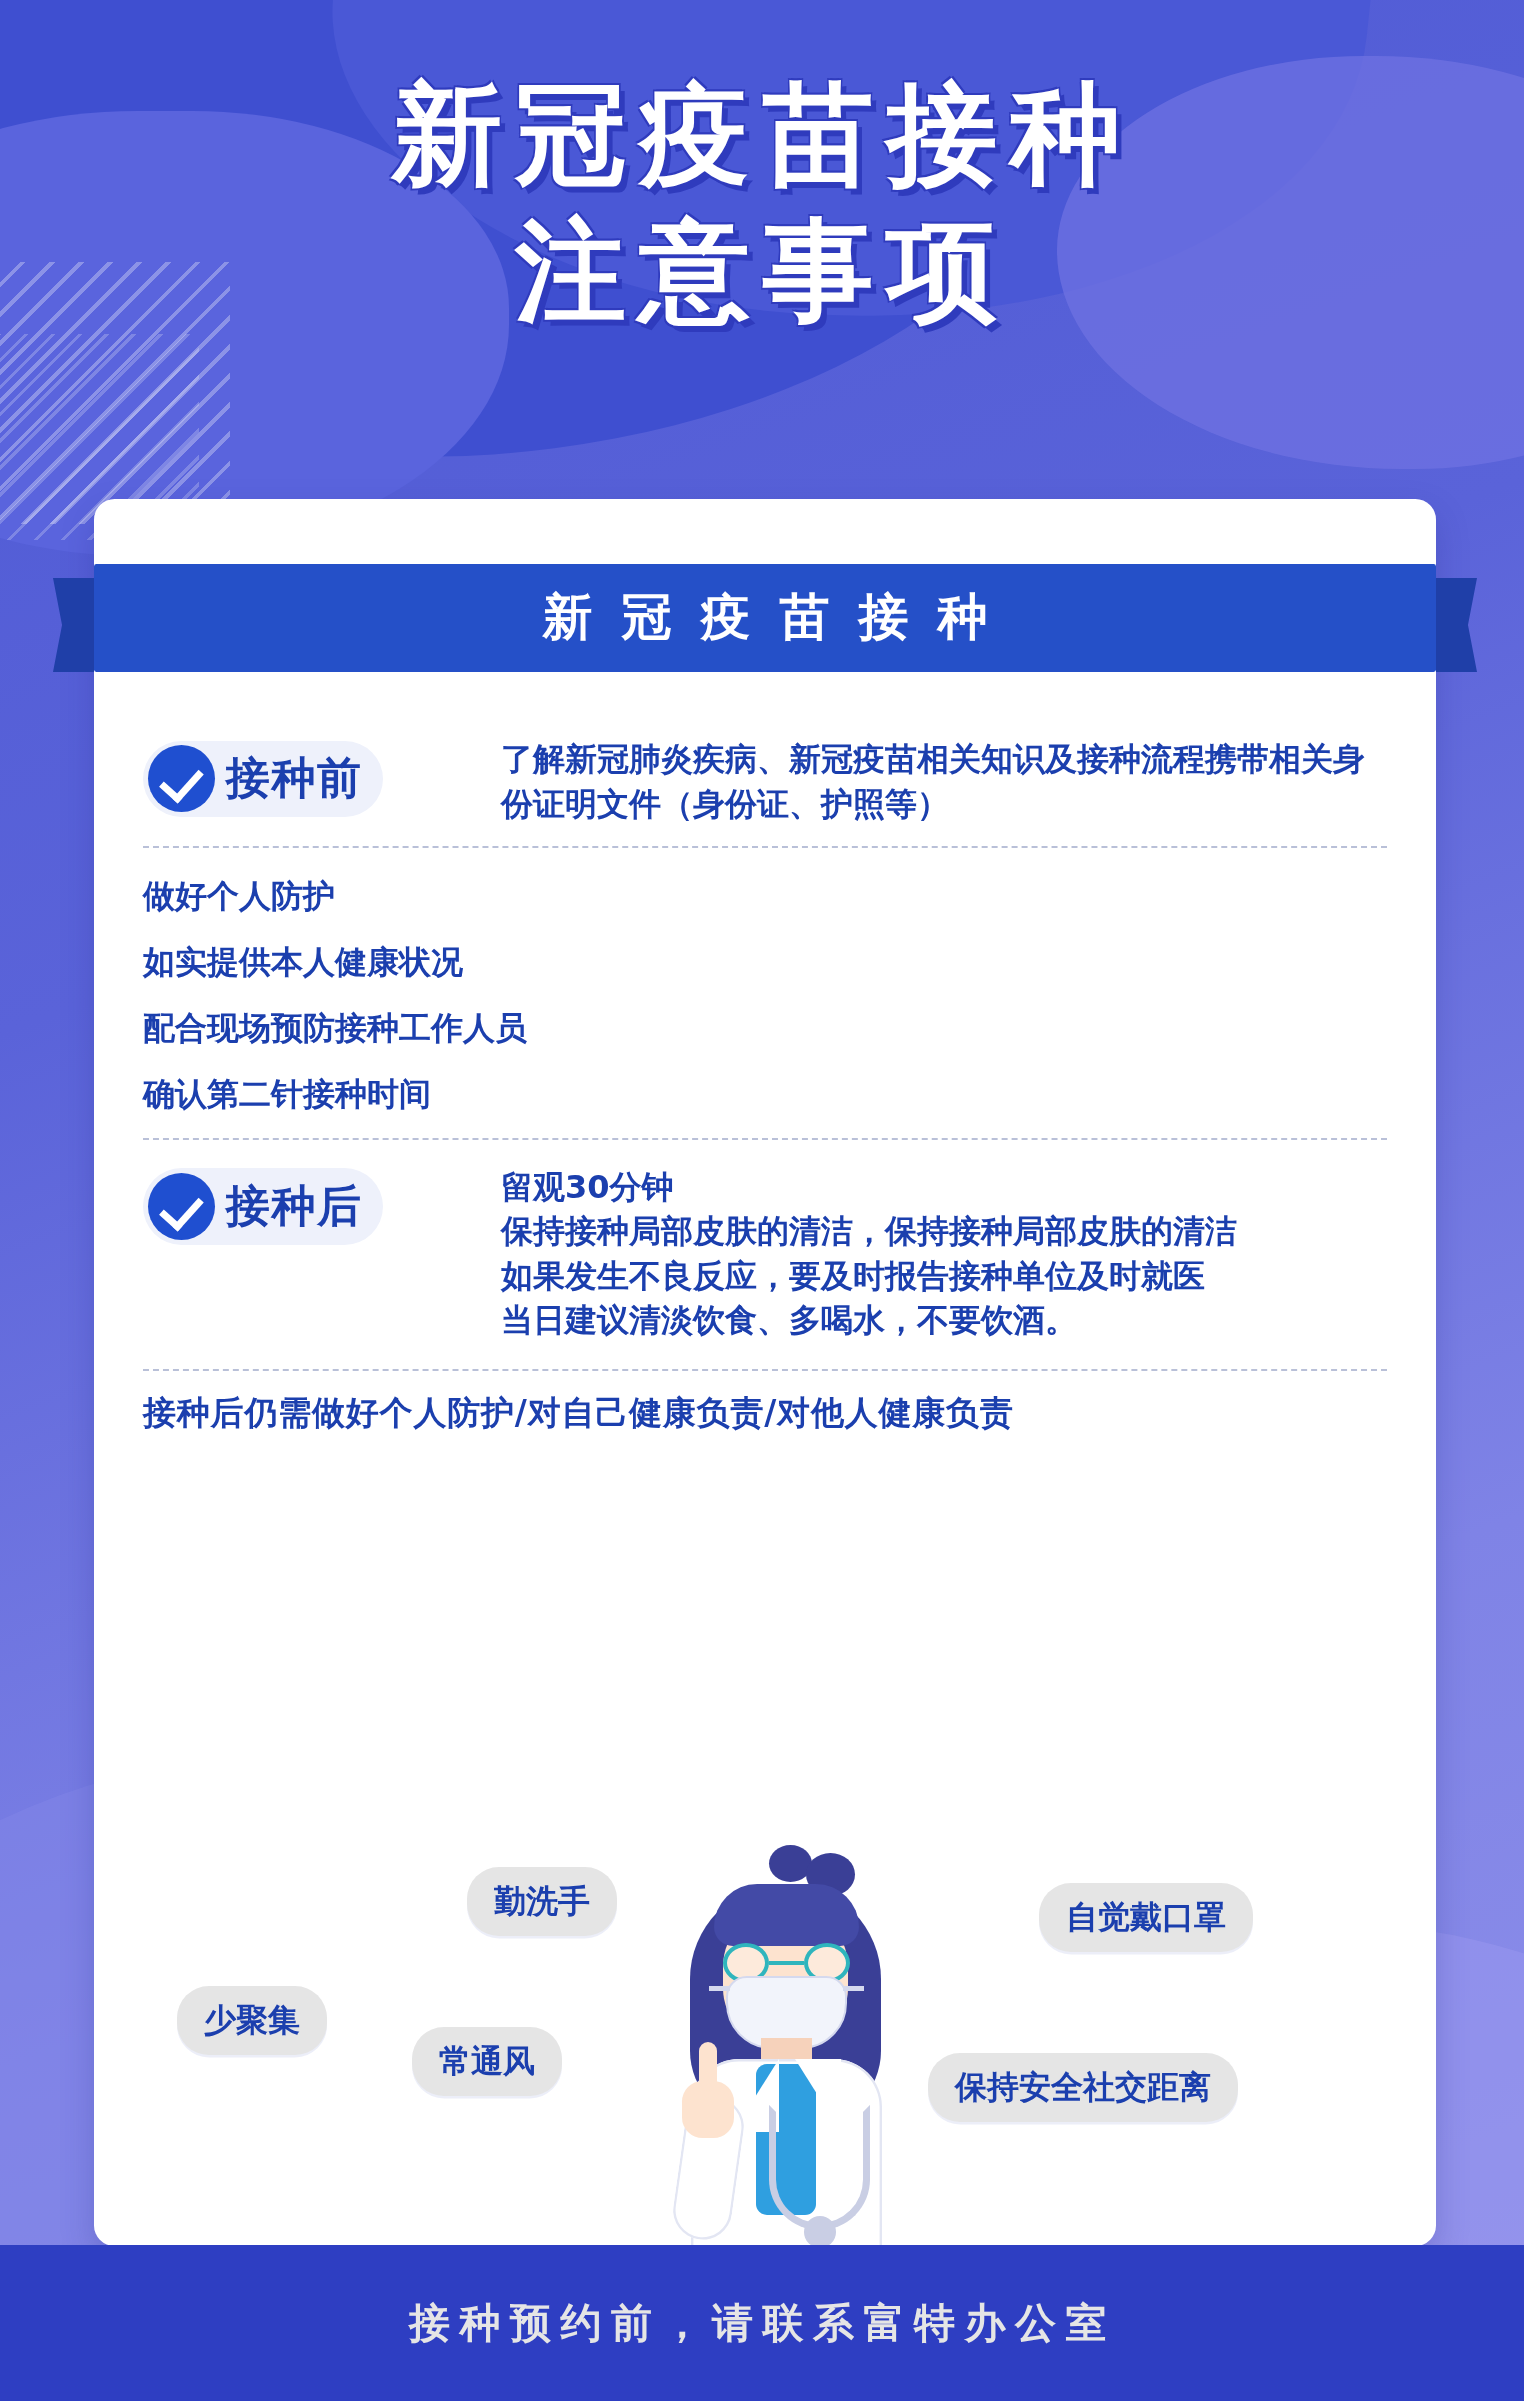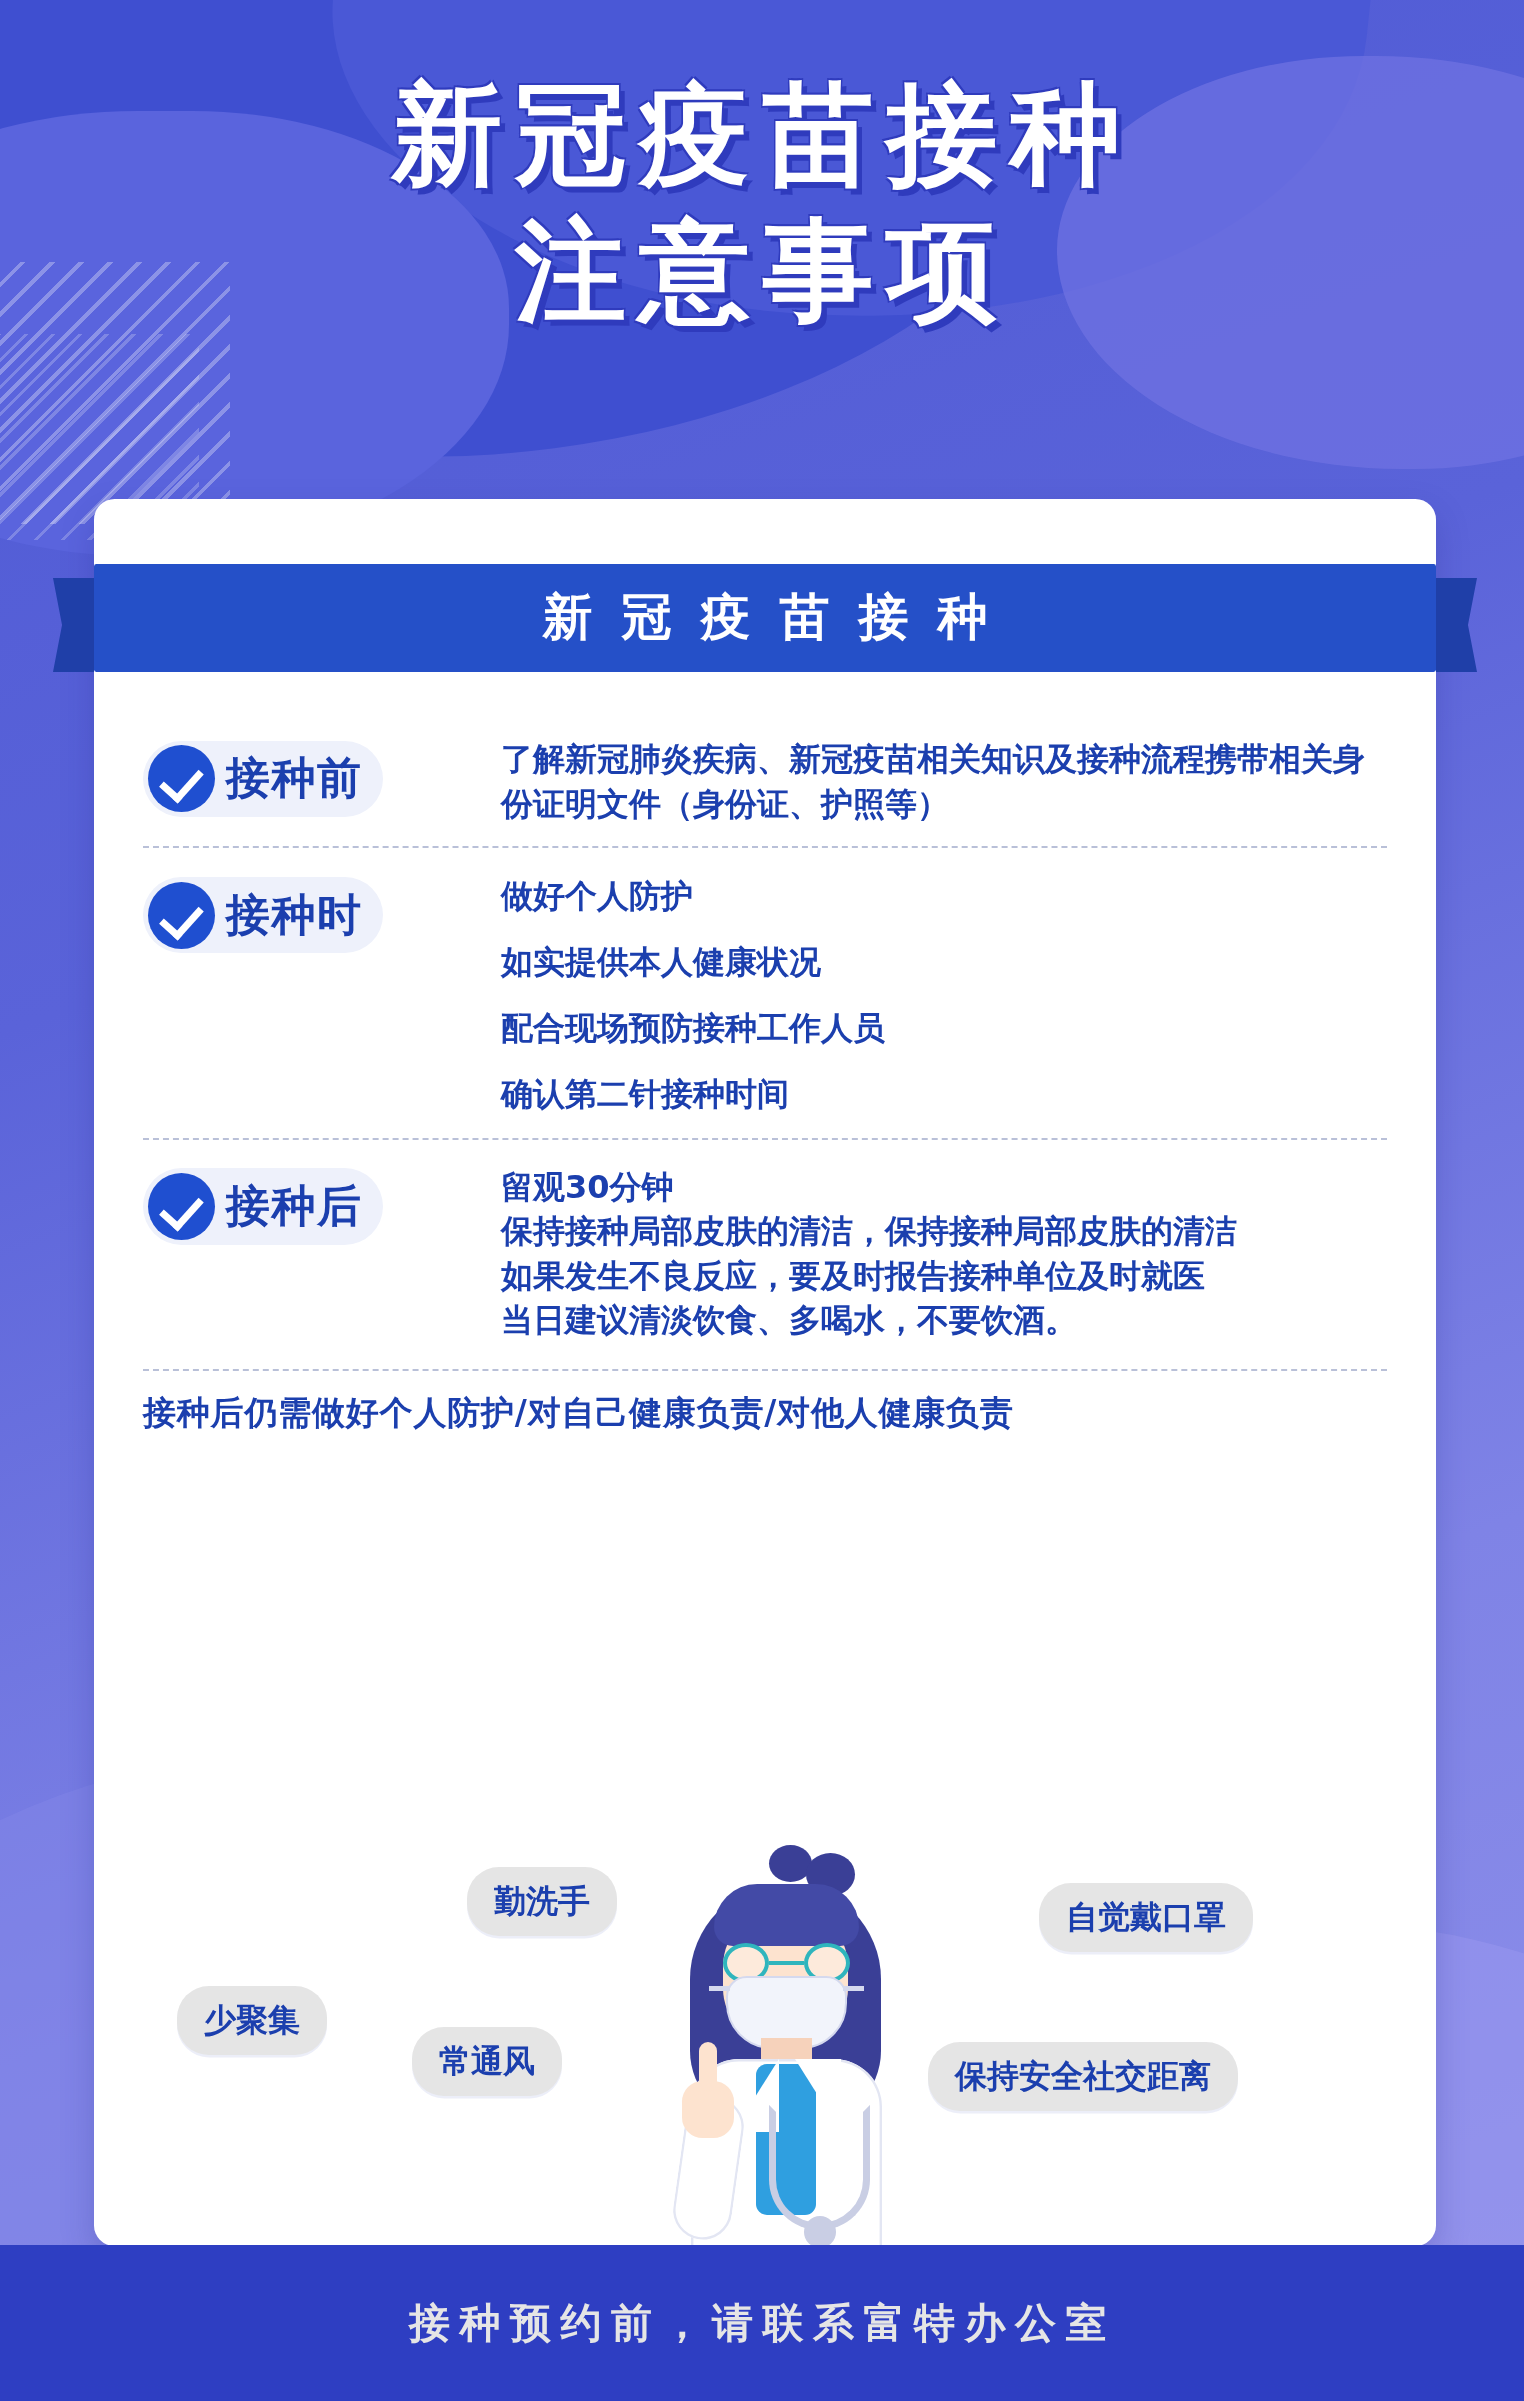--- a/index.html
+++ b/index.html
@@ -263,21 +263,21 @@
     font-size: 32px;
     font-weight: 700;
     color: #1b3fae;
     white-space: nowrap;
     box-shadow: 0 2.4px 0 rgba(70,90,190,.10);
   }
   .tag-wash   { left: 373px;  top: 8px; }
   .tag-mask   { left: 945px; top: 24px; }
   .tag-gather { left: 83px;  top: 102px; margin-top: 25px; }
   .tag-vent   { left: 318px;  top: 168px; }
-  .tag-dist   { left: 834px; top: 183px; }
+  .tag-dist   { left: 834px; top: 194px; }
 
   
   .doctor {
     position: absolute;
     left: 556px;
     top: -16px;
     width: 270px;
     height: 429px;
   }
   .doc-hairback {
@@ -469,26 +469,20 @@
             <span class="check"></span>
             <span class="badge-text">接种前</span>
           </div>
         </div>
         <div class="row-body tight">
           <p>了解新冠肺炎疾病、新冠疫苗相关知识及接种流程携带相关身份证明文件（身份证、护照等）</p>
         </div>
       </div>
 
       <div class="row">
-        <div class="badge">
-          <div class="badge-pill">
-            <span class="check"></span>
-            <span class="badge-text">接种时</span>
-          </div>
-        </div>
         <div class="row-body spaced">
           <p>做好个人防护</p>
           <p>如实提供本人健康状况</p>
           <p>配合现场预防接种工作人员</p>
           <p>确认第二针接种时间</p>
         </div>
       </div>
 
       <div class="row">
         <div class="badge">

